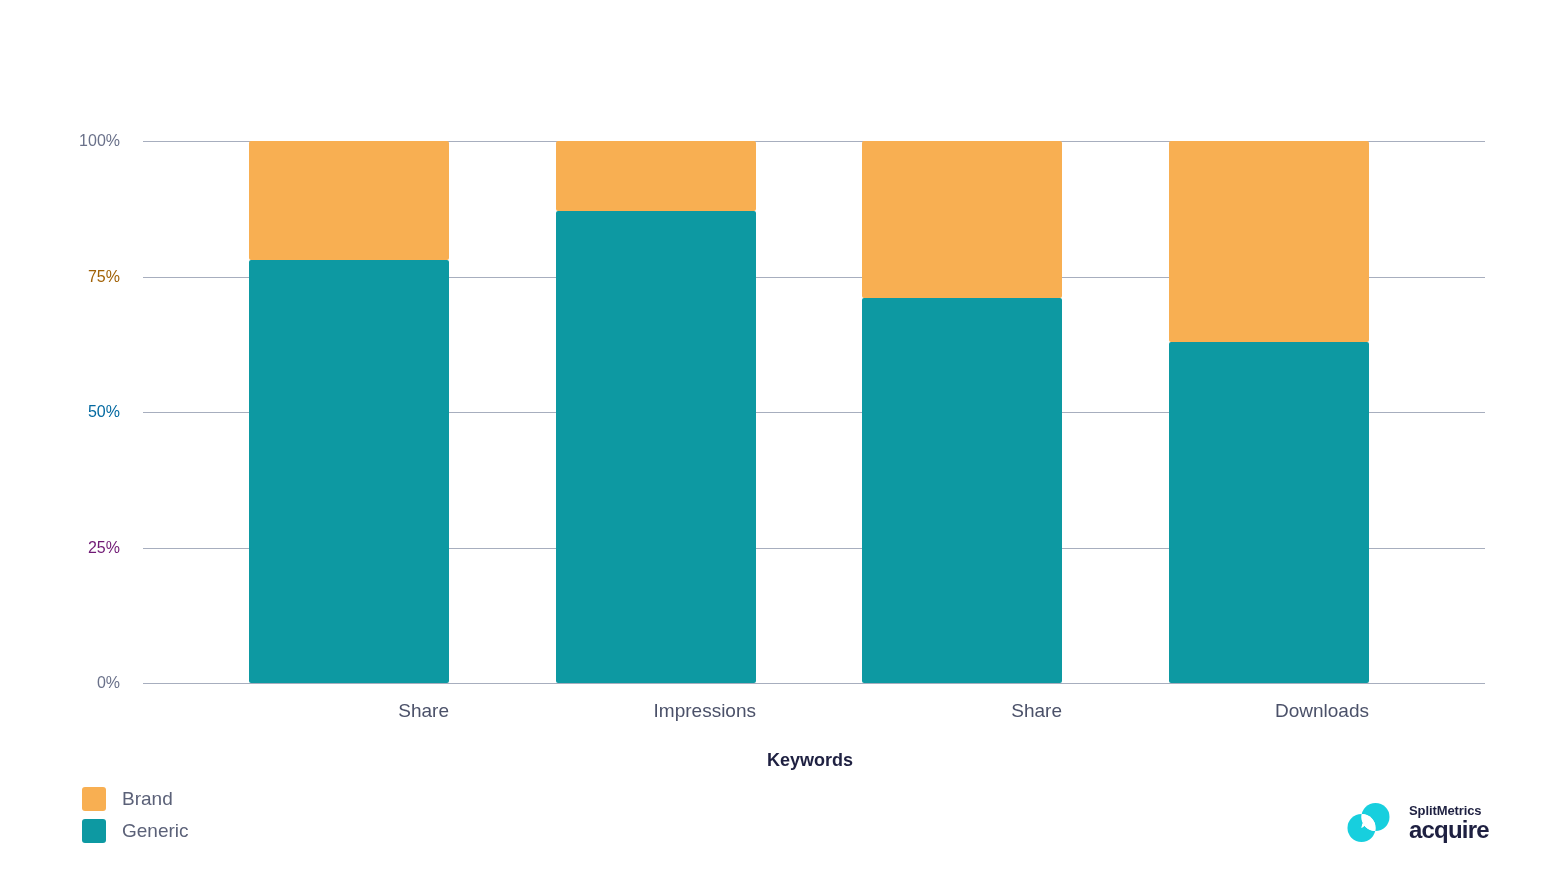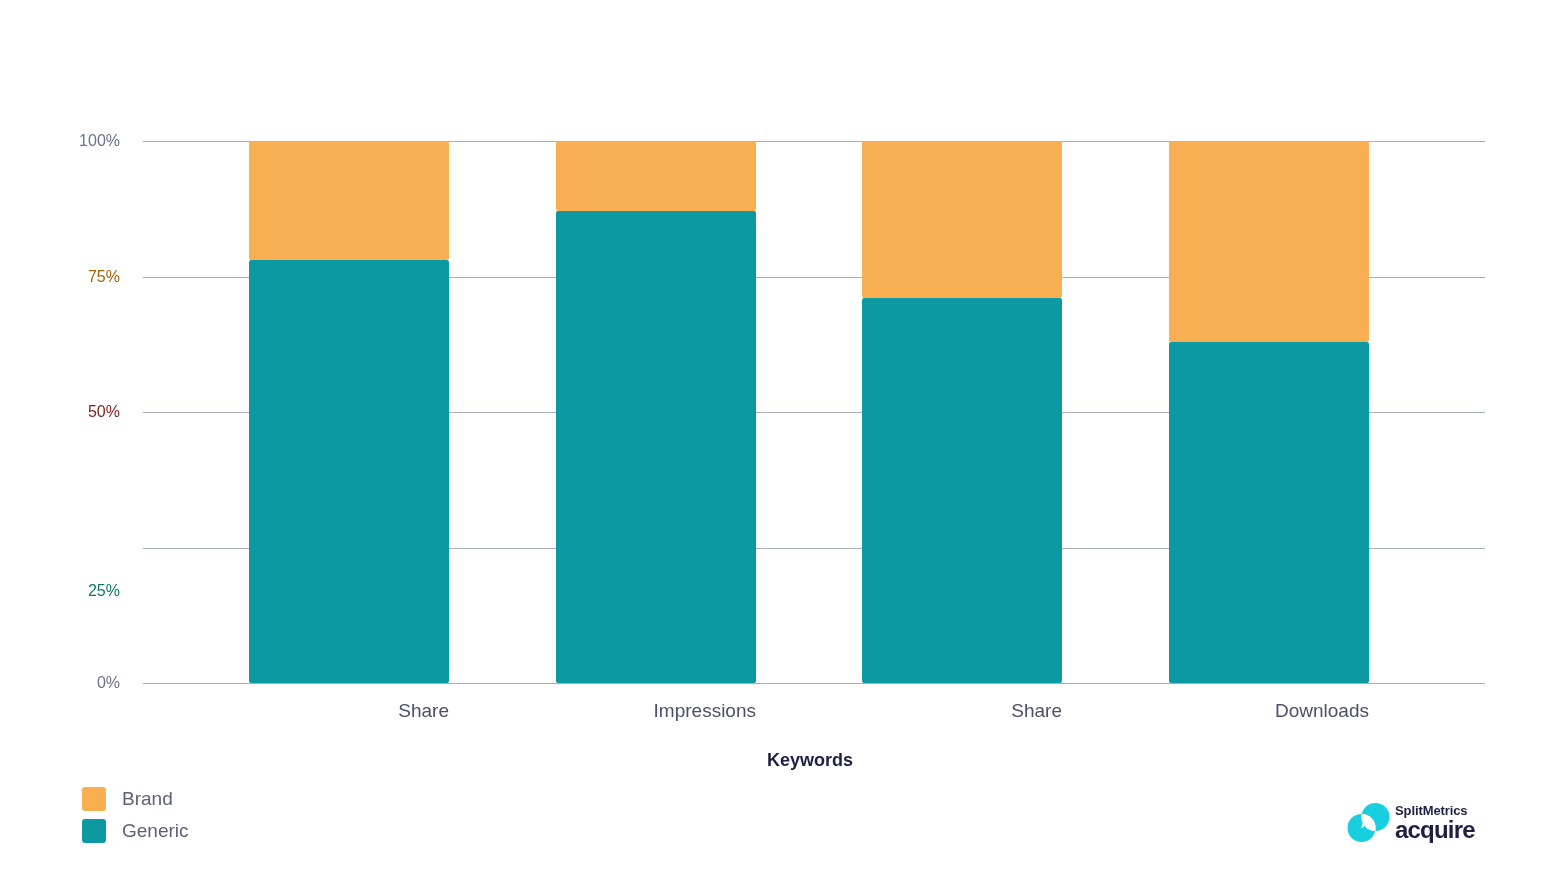--- a/index.html
+++ b/index.html
@@ -123,21 +123,21 @@
   
   #logo {
     position: absolute;
     left: 1344px;
     top: 800px;
     display: flex;
     align-items: center;
   }
   #logo-mark { width: 50px; height: 46px; flex: 0 0 auto; }
   #logo-text {
-    margin-left: 1px;
+    margin-left: 15px;
     display: flex;
     flex-direction: column;
     justify-content: center;
     line-height: 1;
   }
   #logo-top {
     font-size: 13px;
     font-weight: bold;
     color: #1E2041;
     letter-spacing: -0.1px;
@@ -151,22 +151,22 @@
   }
 </style>
 </head>
 <body>
 
 <div id="page">
 
 
   <div id="ylabels">
       <div class="ylabel" style="top: 683px; color: rgb(106, 113, 138);">0%</div>
-      <div class="ylabel" style="top: 547.5px; color: #0f766e; margin-top: 43px;">25%</div>
-      <div class="ylabel" style="top: 412px; color: #7f1d1d;">50%</div>
+      <div class="ylabel" style="top: 547.5px; color: #701a75;">25%</div>
+      <div class="ylabel" style="top: 412px; color: #0369a1;">50%</div>
       <div class="ylabel" style="top: 276.5px; color: #a16207;">75%</div>
       <div class="ylabel" style="top: 141px; color: rgb(106, 113, 138);">100%</div>
     </div>
 
   <div id="plot">
     <div id="gridlines">
         <div class="gridline" style="top: 542px; background: rgb(167, 174, 190);"></div>
         <div class="gridline" style="top: 406.5px; background: rgb(167, 174, 190);"></div>
         <div class="gridline" style="top: 271px; background: rgb(167, 174, 190);"></div>
         <div class="gridline" style="top: 135.5px; background: rgb(167, 174, 190);"></div>

